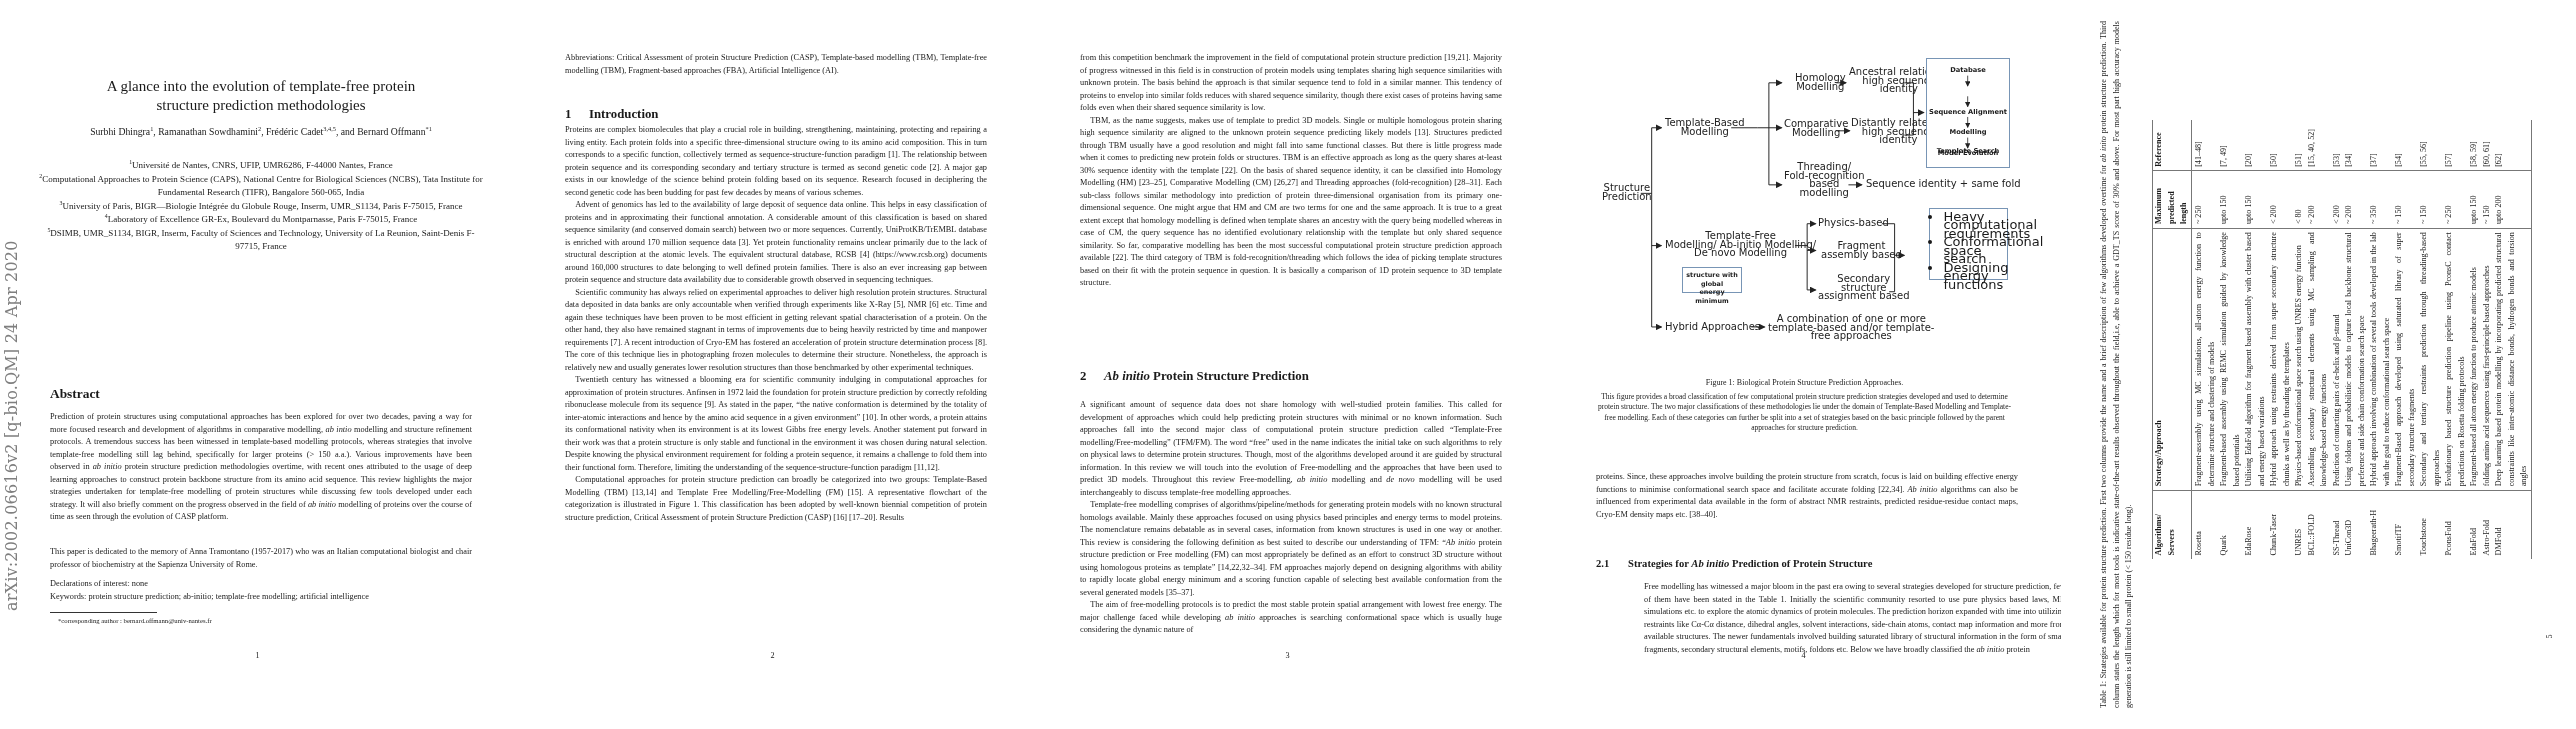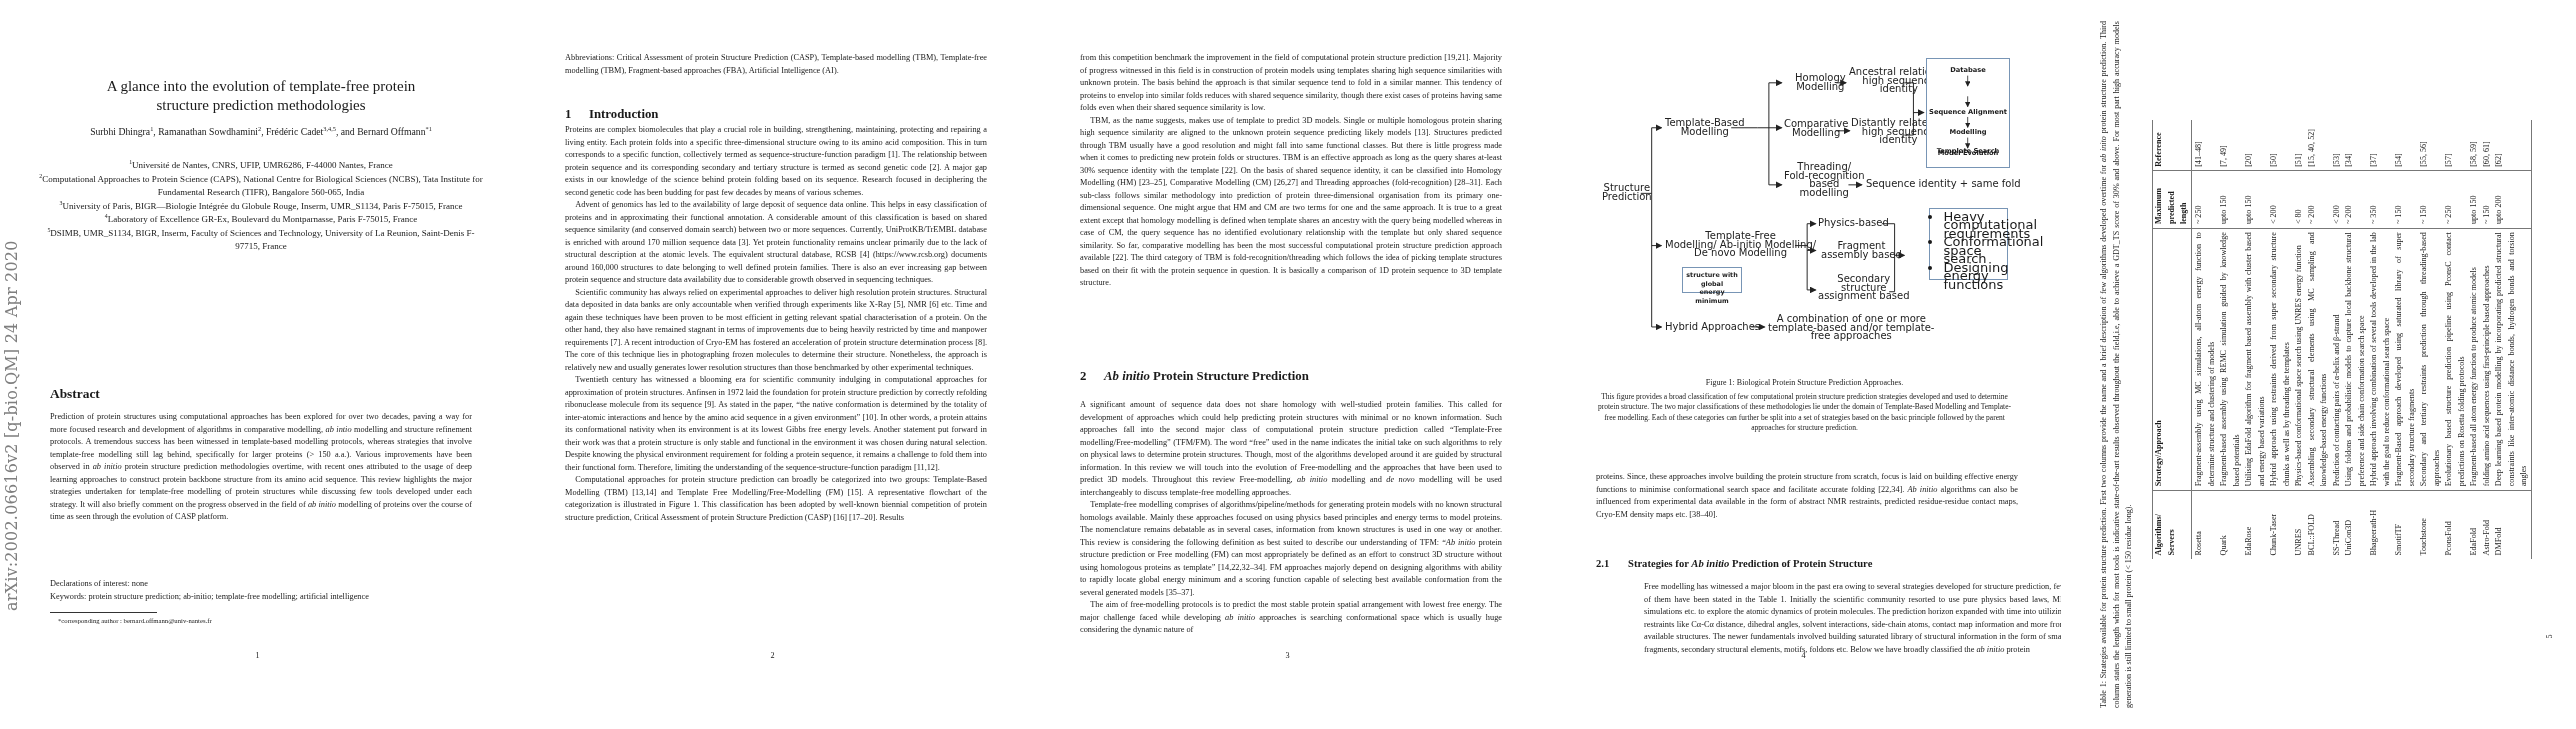--- a/index.html
+++ b/index.html
@@ -75,20 +75,23 @@
     <div><sup>2</sup><span>Computational Approaches to Protein Science (CAPS), National Centre for Biological Sciences (NCBS), Tata Institute for Fundamental Research (TIFR), Bangalore 560-065, India</span></div>
     <div><sup>3</sup><span>University of Paris, BIGR—Biologie Intégrée du Globule Rouge, Inserm, UMR_S1134, Paris F-75015, France</span></div>
     <div><sup>4</sup><span>Laboratory of Excellence GR-Ex, Boulevard du Montparnasse, Paris F-75015, France</span></div>
     <div><sup>5</sup><span>DSIMB, UMR_S1134, BIGR, Inserm, Faculty of Sciences and Technology, University of La Reunion, Saint-Denis F-97715, France</span></div>
   </div>
 
   <div class="h-abstract">Abstract</div>
   <div class="textblock abstract">
     <p><span>Prediction of protein structures using computational approaches has been explored for over two decades, paving a way for more focused research and development of algorithms in comparative modelling, </span><em>ab intio</em><span> modelling and structure refinement protocols. A tremendous success has been witnessed in template-based modelling protocols, whereas strategies that involve template-free modelling still lag behind, specifically for larger proteins (&gt; 150 a.a.). Various improvements have been observed in </span><em>ab initio</em><span> protein structure prediction methodologies overtime, with recent ones attributed to the usage of deep learning approaches to construct protein backbone structure from its amino acid sequence. This review highlights the major strategies undertaken for template-free modelling of protein structures while discussing few tools developed under each strategy. It will also briefly comment on the progress observed in the field of </span><em>ab initio</em><span> modelling of proteins over the course of time as seen through the evolution of CASP platform.</span></p>
   </div>
+  <div class="textblock dedic">
+      <p>This paper is dedicated to the memory of Anna Tramontano (1957-2017) who was an Italian computational biologist and chair professor of biochemistry at the Sapienza University of Rome.</p>
+    </div>
   <div class="textblock decl">
     <p>Declarations of interest: none</p>
     <p>Keywords: protein structure prediction; ab-initio; template-free modelling; artificial intelligence</p>
   </div>
   <div class="fn-rule"></div>
   <div class="footnote">*corresponding author : bernard.offmann@univ-nantes.fr</div>
   <div class="pagenum">1</div>
 </div>
 
 <div class="page p2">

